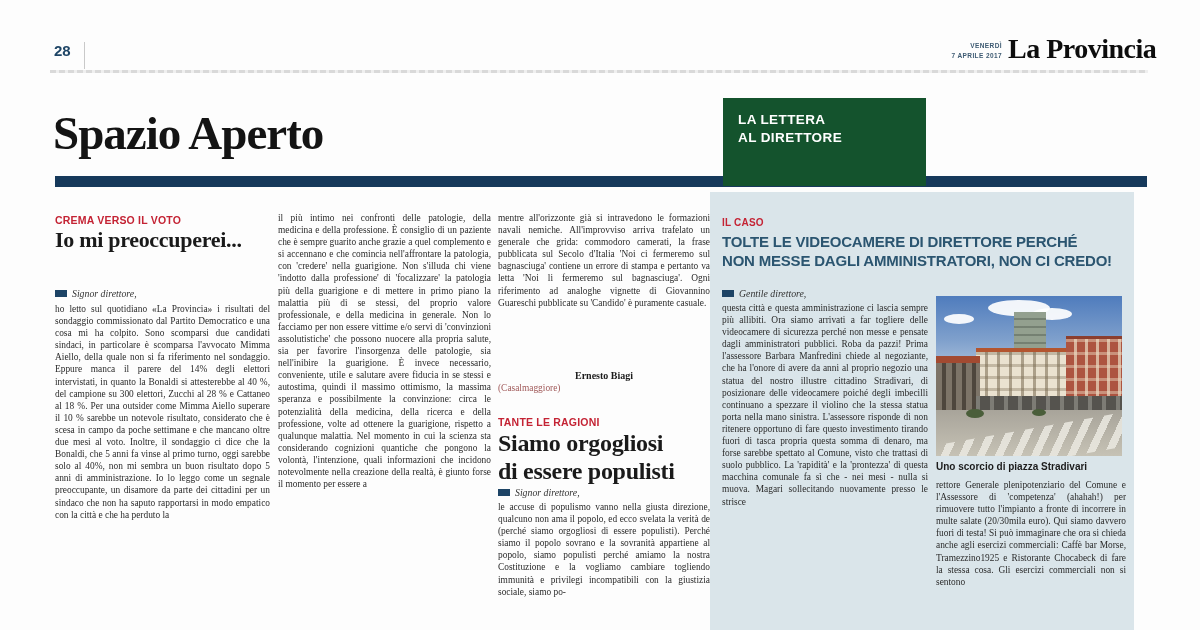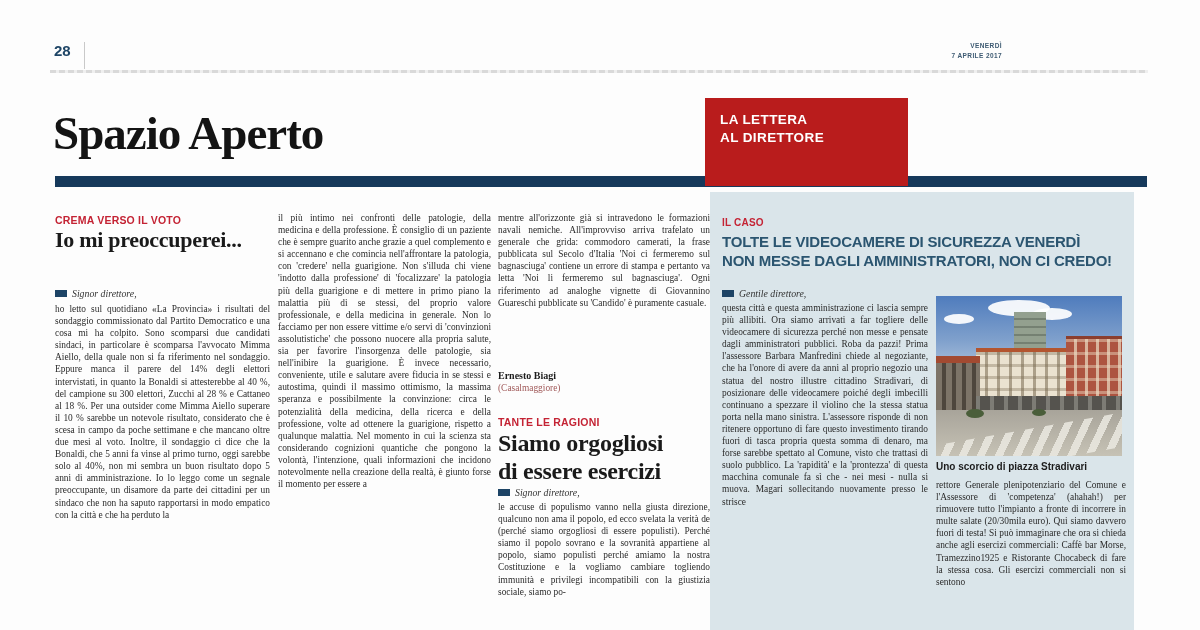--- a/index.html
+++ b/index.html
@@ -14,37 +14,37 @@
             background:repeating-linear-gradient(90deg,#d9d9d9 0 6px,#efefef 6px 9px);}
   .dateblock{left:880px;top:41px;width:122px;text-align:right;color:#3d5a72;
              font:bold 6.5px "Liberation Sans",sans-serif;letter-spacing:.4px;line-height:1.5;}
   .masthead{left:1008px;top:33px;width:160px;font:bold 28px "Liberation Serif",serif;
             color:#0d0d0d;letter-spacing:-.5px;}
 
   
   .section-title{left:53px;top:106px;font:bold 47px "Liberation Serif",serif;color:#141414;
                  letter-spacing:-1px;}
   .navy-bar{left:55px;top:176px;width:1092px;height:11px;background:#16395b;}
-  .letter-box{left:705px;top:98px;width:203px;height:88px;background:#b91c1c;
+  .letter-box{left:723px;top:98px;width:203px;height:88px;background:#14532d;
               box-sizing:border-box;padding:13px 0 0 15px;}
   .letter-box div{font:bold 13.5px "Liberation Sans",sans-serif;color:#fff;
                   letter-spacing:.4px;line-height:1.3;}
 
   
   .kicker{font:bold 10.5px "Liberation Sans",sans-serif;color:#c42334;letter-spacing:.2px;}
   .head-serif{font:bold 22px "Liberation Serif",serif;color:#1a1a1a;line-height:1.18;
               letter-spacing:-.3px;}
   .salut{display:flex;align-items:center;gap:5px;}
   .salut .sq{width:12px;height:7px;background:#1d4466;flex:0 0 auto;}
   .salut .st{font:italic 9.8px "Liberation Serif",serif;color:#333;}
 
   
   .bodytxt{font:9.4px/12.1px "Liberation Serif",serif;color:#2b2b2b;text-align:justify;
            overflow:hidden;}
-  .sig{font:bold 10px "Liberation Serif",serif;color:#1c1c1c;text-align:left;}
+  .sig{font:bold 10px "Liberation Serif",serif;color:#1c1c1c;text-align:center;}
   .sigplace{font:9.4px "Liberation Serif",serif;color:#a05959;}
 
   
   .panel{left:710px;top:192px;width:424px;height:438px;background:#dae5ea;}
   .caso-head{font:600 15px "Liberation Sans",sans-serif;color:#2b5570;line-height:1.28;
              letter-spacing:-.2px;}
 
   
   .photo{left:936px;top:296px;width:186px;height:160px;overflow:hidden;background:#9db4cf;}
   .ph-sky{position:absolute;left:0;top:0;right:0;height:80px;
@@ -80,20 +80,21 @@
 
 <div id="page">
 
   <div class="abs page-num">28</div>
   <div class="abs hdr-vline"></div>
   <div class="abs hdr-rule"></div>
   <div class="abs dateblock">
     <div>VENERDÌ</div>
     <div>7 APRILE 2017</div>
   </div>
+  <div class="abs masthead">La Provincia</div>
 
   <div class="abs section-title">Spazio Aperto</div>
   <div class="abs navy-bar"></div>
   <div class="abs letter-box">
     <div>LA LETTERA</div>
     <div>AL DIRETTORE</div>
   </div>
 
   <div class="abs panel"></div>
 
@@ -109,31 +110,31 @@
 
   <div class="abs bodytxt" style="left:278px;top:212px;width:213px;height:418px;">il più intimo nei confronti delle patologie, della medicina e della professione. È consiglio di un paziente che è sempre guarito anche grazie a quel complemento e si accennano e che comincia nell'affrontare la patologia, con 'credere' nella guarigione. Non s'illuda chi viene 'indotto dalla professione' di 'focalizzare' la patologia più della guarigione e di mettere in primo piano la malattia più di se stessi, del proprio valore professionale, e della medicina in generale. Non lo facciamo per non essere vittime e/o servi di 'convinzioni assolutistiche' che possono nuocere alla propria salute, sia per favorire l'insorgenza delle patologie, sia nell'inibire la guarigione. È invece necessario, conveniente, utile e salutare avere fiducia in se stessi e autostima, quindi il massimo ottimismo, la massima speranza e possibilmente la convinzione: circa le potenzialità della medicina, della ricerca e della professione, volte ad ottenere la guarigione, rispetto a qualunque malattia. Nel momento in cui la scienza sta considerando cognizioni quantiche che pongono la volontà, l'intenzione, quali informazioni che incidono notevolmente nella creazione della realtà, è giunto forse il momento per essere a</div>
 
   <div class="abs bodytxt" style="left:498px;top:212px;width:212px;height:156px;">mentre all'orizzonte già si intravedono le formazioni navali nemiche. All'improvviso arriva trafelato un generale che grida: commodoro camerati, la frase pubblicata sul Secolo d'Italia 'Noi ci fermeremo sul bagnasciuga' contiene un errore di stampa e pertanto va letta 'Noi li fermeremo sul bagnasciuga'. Ogni riferimento ad analoghe vignette di Giovannino Guareschi pubblicate su 'Candido' è puramente casuale.</div>
   <div class="abs sig" style="left:498px;top:370px;width:212px;">Ernesto Biagi</div>
   <div class="abs sigplace" style="left:498px;top:383px;width:212px;">(Casalmaggiore)</div>
 
   <div class="abs kicker" style="left:498px;top:416px;">TANTE LE RAGIONI</div>
   <div class="abs head-serif" style="left:498px;top:429px;width:215px;font-size:24px;">
     <div>Siamo orgogliosi</div>
-    <div>di essere esercizi</div>
+    <div>di essere populisti</div>
   </div>
   <div class="abs salut" style="left:498px;top:487px;">
     <span class="sq"></span>
     <span class="st">Signor direttore,</span>
   </div>
   <div class="abs bodytxt" style="left:498px;top:501px;width:212px;height:129px;">le accuse di populismo vanno nella giusta direzione, qualcuno non ama il popolo, ed ecco svelata la verità de (perché siamo orgogliosi di essere populisti). Perché siamo il popolo sovrano e la sovranità appartiene al popolo, siamo populisti perché amiamo la nostra Costituzione e la vogliamo cambiare togliendo immunità e privilegi incompatibili con la giustizia sociale, siamo po-</div>
 
   <div class="abs kicker" style="left:722px;top:217px;font-size:10px;">IL CASO</div>
   <div class="abs caso-head" style="left:722px;top:232px;width:402px;">
-    <div>TOLTE LE VIDEOCAMERE DI SICUREZZA VENERDÌ</div>
+    <div>TOLTE LE VIDEOCAMERE DI DIRETTORE PERCHÉ</div>
     <div>NON MESSE DAGLI AMMINISTRATORI, NON CI CREDO!</div>
   </div>
   <div class="abs salut" style="left:722px;top:288px;justify-content:space-between;">
     <span class="sq"></span>
     <span class="st">Gentile direttore,</span>
   </div>
   <div class="abs bodytxt" style="left:722px;top:302px;width:206px;height:328px;">questa città e questa amministrazione ci lascia sempre più allibiti. Ora siamo arrivati a far togliere delle videocamere di sicurezza perché non messe e pensate dagli amministratori pubblici. Roba da pazzi! Prima l'assessore Barbara Manfredini chiede al negoziante, che ha l'onore di avere da anni al proprio negozio una statua del nostro illustre cittadino Stradivari, di posizionare delle videocamere poiché degli imbecilli continuano a spezzare il violino che la stessa statua porta nella mano sinistra. L'assessore risponde di non ritenere opportuno di fare questo investimento tirando fuori di tasca propria questa somma di denaro, ma forse sarebbe spettato al Comune, visto che trattasi di suolo pubblico. La 'rapidità' e la 'prontezza' di questa macchina comunale fa sì che - nei mesi - nulla si muova. Magari sollecitando nuovamente presso le strisce</div>
 
   <div class="abs photo">
     <div class="ph-sky"></div>

